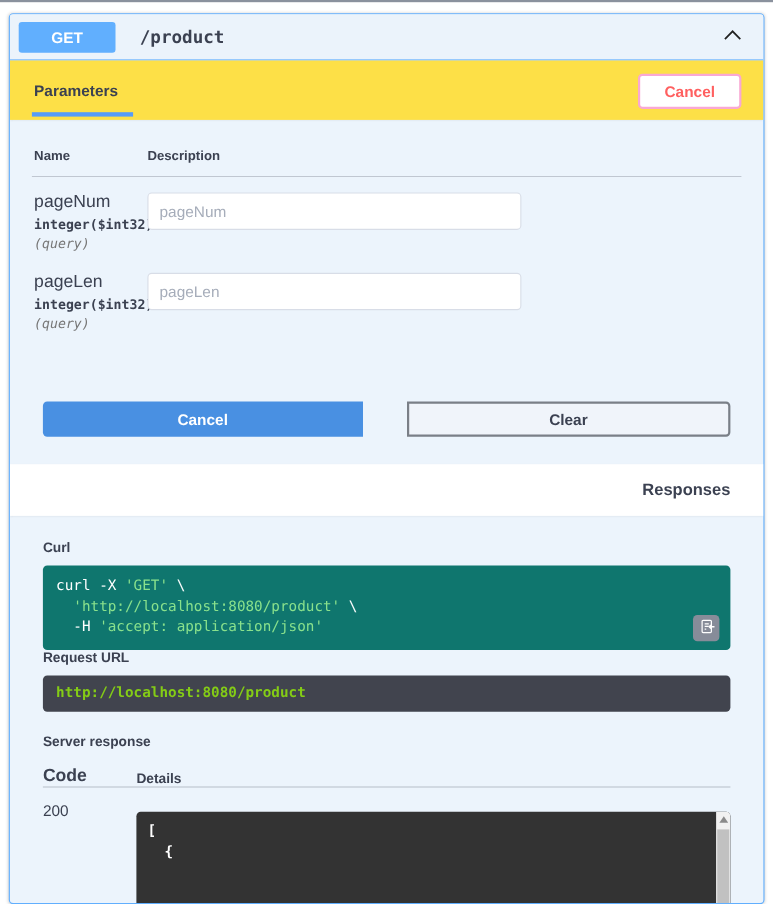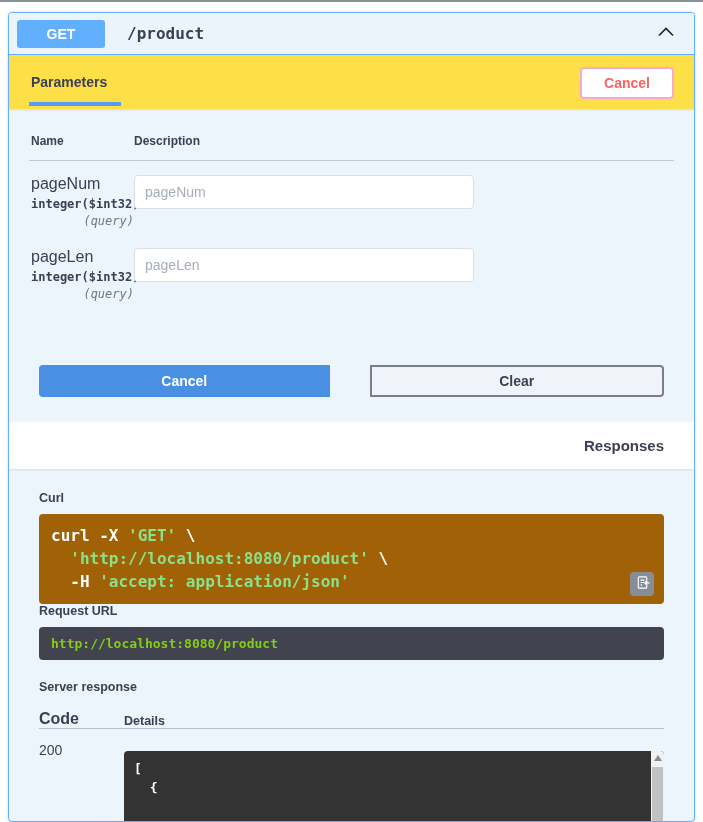--- a/index.html
+++ b/index.html
@@ -30,21 +30,21 @@
 
   
   .params-body { padding:25px 20px 0 20px; }
   .tbl-head { display:flex; border-bottom:1px solid rgba(59,65,81,.25); padding-bottom:12px; }
   .tbl-head .c1 { width:105px; padding-left:2px; font-size:12px; font-weight:bold; }
   .tbl-head .c2 { font-size:12px; font-weight:bold; }
   .param-row { display:flex; padding:14px 0 6px 0; }
   .param-row .c1 { width:105px; padding-left:2px; }
   .param-name { font-size:16px; color:#3b4151; margin-bottom:4px; }
   .param-type { font-family:"DejaVu Sans Mono", monospace; font-weight:bold; font-size:12px; color:#3b4151; }
-  .param-in  { font-family:"DejaVu Sans Mono", monospace; font-style:italic; font-size:12px; color:#777; margin-top:3px;text-align:right; }
+  .param-in  { font-family:"DejaVu Sans Mono", monospace; font-style:italic; font-size:12px; color:#777; margin-top:3px; }
   .param-row .c2 { flex:1; }
   .param-input { width:340px; height:34px; border:1px solid #d8dde7; border-radius:4px;
     padding:0 10px; font-size:14px; color:#3b4151; background:#fff; outline:none;
     font-family:"Liberation Sans", sans-serif; }
   .param-input::placeholder { color:#a6adba; }
 
   
   .execute-wrapper { display:flex; margin:58px 10px 25px 10px; }
   .btn-execute { flex:1; background:#4990e2; color:#fff; font-weight:bold; font-size:14px;
     border:none; border-radius:4px 0 0 4px; height:32px; cursor:pointer;
@@ -53,22 +53,22 @@
     border:2px solid #7a7f87; border-radius:0 4px 4px 0; height:32px; cursor:pointer;
     font-family:"Liberation Sans", sans-serif;margin-left:40px; }
 
   
   .responses-header { background:#fff; padding:15px 30px; box-shadow:0 1px 2px rgba(0,0,0,.1);
     margin-top:4px; position:relative; z-index:2;text-align:right; }
   .responses-header h4 { font-size:15px; font-weight:bold; color:#3b4151; }
   .responses-body { padding:22px 30px 0 30px; }
   .mini-label { font-size:12.5px; font-weight:bold; color:#3b4151; }
 
-  pre.codeblock { background:#a16207; border-radius:4px; padding:10px 12px; margin-top:9px;
-    font-family:"DejaVu Sans Mono", monospace; font-size:16px; font-weight:bold;
+  pre.codeblock { background:#0f766e; border-radius:4px; padding:10px 12px; margin-top:9px;
+    font-family:"DejaVu Sans Mono", monospace; font-size:13px; font-weight:normal;
     color:#fff; line-height:1.45; position:relative; white-space:pre; }
   .tok-plain { color:#ffffff; }
   .tok-str   { color:#89e18c; }
 
   .copy-btn { position:absolute; right:10px; bottom:8px; width:24px; height:24px;
     background:#878c99; border:none; border-radius:4px; cursor:pointer;
     display:flex; align-items:center; justify-content:center; }
 
   .request-url-label { }
   pre.url-block { background:#41444e; border-radius:4px; padding:9px 12px; margin-top:9px;

